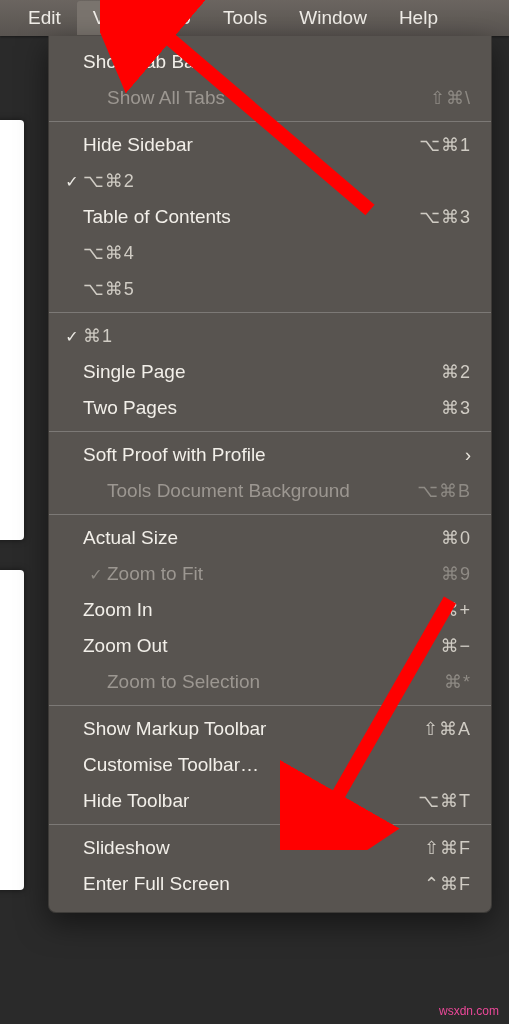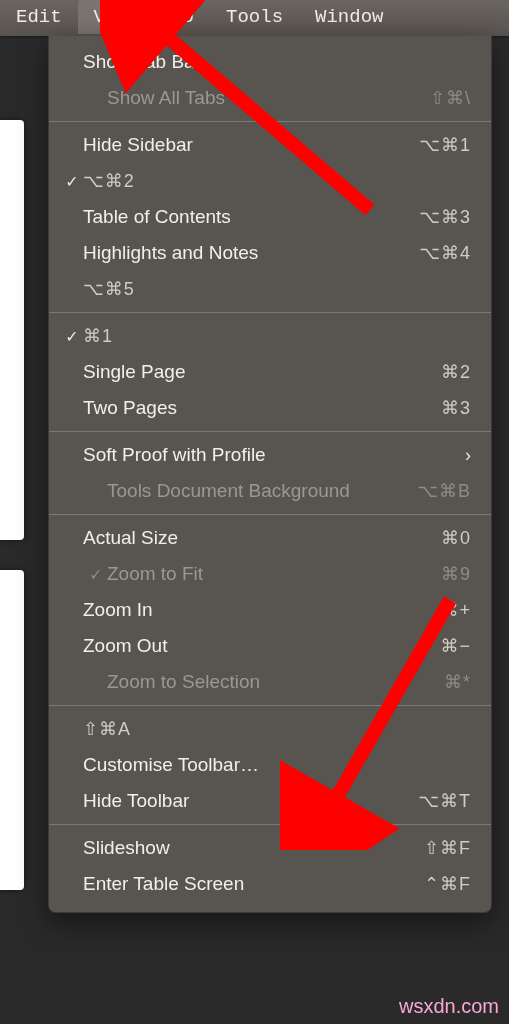--- a/index.html
+++ b/index.html
@@ -6,26 +6,25 @@
 body {
   width: 509px;
   height: 1024px;
   background: #2a2a2a;
   font-family: -apple-system, "Helvetica Neue", Arial, sans-serif;
   overflow: hidden;
   position: relative;
 }
 .menubar {
   display: flex;
-  align-items: flex-start;
+  align-items: center;
   height: 36px;
   background: linear-gradient(#6b6560, #595450);
-  padding: 0 0;
+  padding: 0 12px;
   box-shadow: 0 1px 2px rgba(0,0,0,0.4);
-  font-family: Liberation Mono, monospace;
 }
 .menubar-item {
   color: #f0ede8;
   font-size: 19px;
   padding: 6px 16px;
   cursor: default;
 }
 .menubar-item.active {
   background: #7a746e;
   border-radius: 3px 3px 0 0;
@@ -84,38 +83,39 @@
   height: 420px;
   background: #fff;
   border-radius: 4px;
   box-shadow: 0 0 6px rgba(0,0,0,0.5);
 }
 .sidebar-thumb.two { top: 570px; height: 320px; }
 .watermark {
   position: absolute;
   bottom: 6px;
   right: 10px;
-  color: #f9a8d4;
-  font-size: 20px;
+  color: #ec4899;
+  font-size: 12px;
   font-family: Arial, sans-serif;
 }
 svg.arrow { position: absolute; pointer-events: none; }
 </style>
 </head>
 <body>
 
 <div class="sidebar-thumb"></div>
 <div class="sidebar-thumb two"></div>
 
 <div class="menubar" id="menubar">
     <div class="menubar-item">Edit</div>
     <div class="menubar-item active">View</div>
     <div class="menubar-item">Go</div>
     <div class="menubar-item">Tools</div>
     <div class="menubar-item">Window</div>
+    <div class="menubar-item">Help</div>
   </div>
 
 <div class="dropdown" id="dropdown">
     <div class="menu-item">
       <span class="check-col"></span>
       <span class="label">Show Tab Bar</span>
       <span class="shortcut"></span>
     </div>
     <div class="menu-item disabled">
       <span class="check-col" style="color: rgb(143, 139, 133);"></span>
@@ -132,21 +132,20 @@
       <span class="check-col">✓</span>
       <span class="shortcut">⌥⌘2</span>
     </div>
     <div class="menu-item">
       <span class="check-col"></span>
       <span class="label">Table of Contents</span>
       <span class="shortcut">⌥⌘3</span>
     </div>
     <div class="menu-item">
       <span class="check-col"></span>
-      <span class="label">Highlights and Notes</span>
       <span class="shortcut">⌥⌘4</span>
     </div>
     <div class="menu-item">
       <span class="check-col"></span>
       <span class="shortcut">⌥⌘5</span>
     </div>
     <div class="divider"></div>
     <div class="menu-item">
       <span class="check-col">✓</span>
       <span class="shortcut">⌘1</span>
@@ -194,41 +193,42 @@
       <span class="shortcut">⌘−</span>
     </div>
     <div class="menu-item disabled">
       <span class="check-col" style="color: rgb(143, 139, 133);"></span>
       <span class="label">Zoom to Selection</span>
       <span class="shortcut">⌘*</span>
     </div>
     <div class="divider"></div>
     <div class="menu-item">
       <span class="check-col"></span>
+      <span class="label">Show Markup Toolbar</span>
       <span class="shortcut">⇧⌘A</span>
     </div>
     <div class="menu-item">
       <span class="check-col"></span>
       <span class="label">Customise Toolbar…</span>
       <span class="shortcut"></span>
     </div>
     <div class="menu-item">
       <span class="check-col"></span>
       <span class="label">Hide Toolbar</span>
       <span class="shortcut">⌥⌘T</span>
     </div>
     <div class="divider"></div>
     <div class="menu-item">
       <span class="check-col"></span>
       <span class="label">Slideshow</span>
       <span class="shortcut">⇧⌘F</span>
     </div>
     <div class="menu-item">
       <span class="check-col"></span>
-      <span class="label">Enter Table Screen</span>
+      <span class="label">Enter Full Screen</span>
       <span class="shortcut">⌃⌘F</span>
     </div>
   </div>
 
 <svg class="arrow" style="left:100px; top:0px;" width="300" height="230">
   <defs>
     <marker id="ah1" markerWidth="12" markerHeight="12" refX="2" refY="5" orient="auto">
       <polygon points="0,0 10,5 0,10" fill="#ff0000"></polygon>
     </marker>
   </defs>

